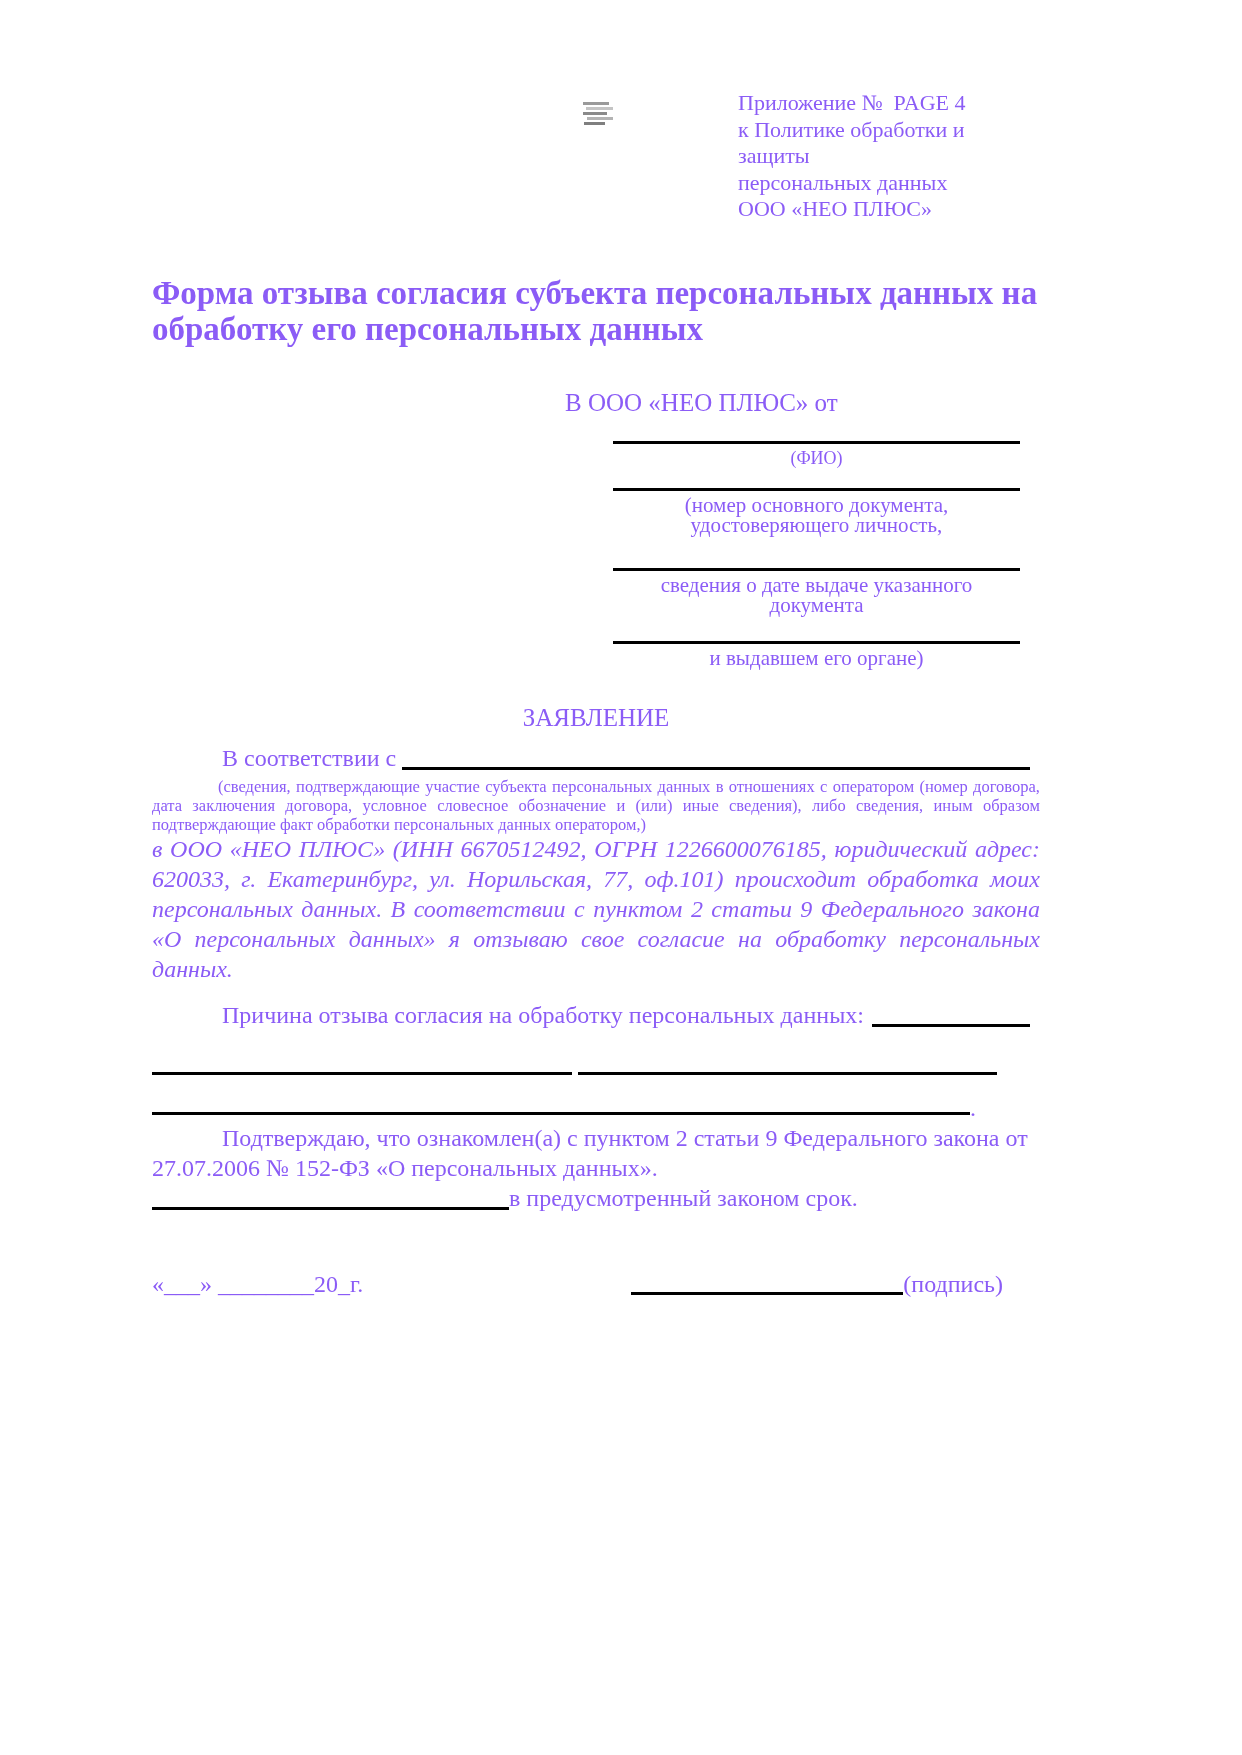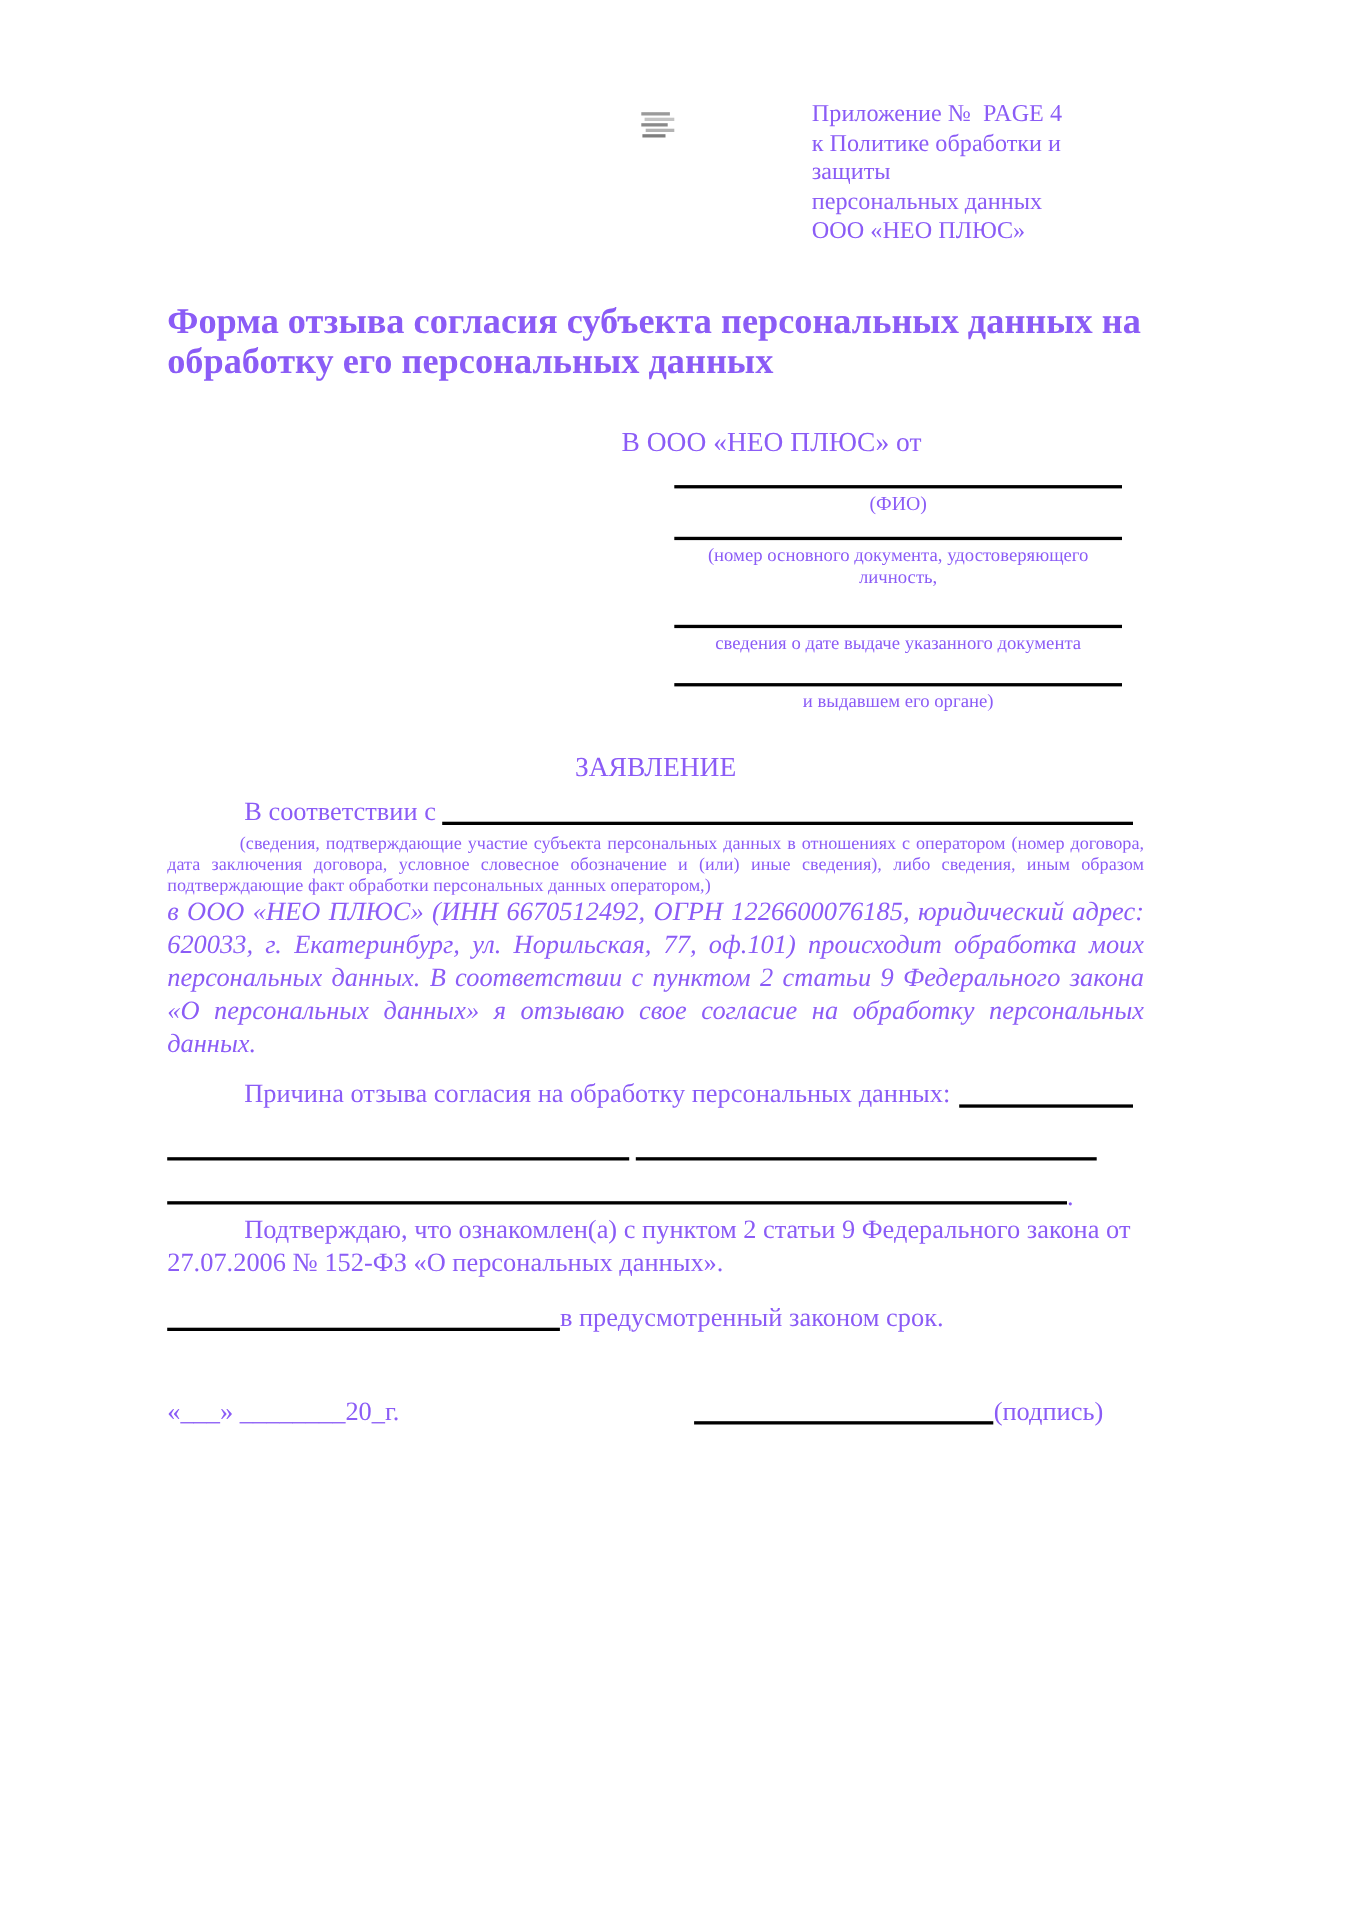--- a/index.html
+++ b/index.html
@@ -27,21 +27,21 @@
 
   .appendix-note { margin-left:586px; padding-top:90px; font-size:22px; line-height:26.5px; }
   .appendix-note div { white-space:pre-wrap; }
 
   .doc-title { margin-top:52px; font-size:33px; font-weight:bold; line-height:36px; }
 
   .addressee { margin-top:42px; }
   .to-line { margin-left:413px; font-size:25px; line-height:28px; }
   .field { margin-left:461px; width:407px; }
   .field .rule { border-top:3px solid #000; }
-  .field .caption { text-align:center; font-size:17px; line-height:20px; padding-top:4px; }
+  .field .caption { text-align:center; font-size:21px; line-height:20px; padding-top:4px; }
   .field.f1 { margin-top:24px; } .field.f1 .caption { font-size:18px; }
   .field.f2 { margin-top:20px; }
   .field.f3 { margin-top:33px; }
   .field.f4 { margin-top:26px; }
 
   .statement-heading { margin-top:36px; text-align:center; font-size:25px; line-height:28px; }
 
   .in-accordance { margin-top:12px; display:flex; align-items:flex-end; }
   .in-accordance .lead { margin-left:70px; font-size:24px; line-height:29px; white-space:nowrap; }
   .fill { flex:1; border-bottom:3px solid #000; margin-bottom:3px; }
@@ -56,21 +56,21 @@
   .reason .fill { margin-left:8px; margin-right:10px; }
 
   .blank-row-1 { margin-top:40px; width:845px; display:flex; gap:6px; height:5px; }
   .blank-row-1 .seg { flex:1; border-bottom:3px solid #000; }
   .blank-row-2 { margin-top:26px; display:flex; align-items:flex-end; }
   .blank-row-2 .seg { width:818px; border-bottom:3px solid #000; height:5px; }
   .blank-row-2 .dot { font-size:24px; line-height:14px; }
 
   .confirm-par { margin-top:8px; font-size:24px; line-height:30px; text-indent:70px; }
   .reply-par { margin-top:0; font-size:24px; line-height:30px; text-indent:70px; }
-  .reply-line2 { display:flex; align-items:flex-end; height:30px;margin-top:20px; }
+  .reply-line2 { display:flex; align-items:flex-end; height:30px; }
   .reply-line2 .seg { width:357px; border-bottom:3px solid #000; margin-bottom:3px; }
   .reply-line2 .suffix { font-size:24px; line-height:30px; }
 
   .signature-row { margin-top:56px; display:flex; align-items:flex-end; font-size:24px; line-height:30px; }
   .signature-row .spacer { flex:1; }
   .signature-row .sig-fill { width:272px; border-bottom:3px solid #000; margin-bottom:4px; }
   .signature-row .right-group { display:flex; align-items:flex-end; margin-right:37px; }
 </style>
 </head>
 <body>

